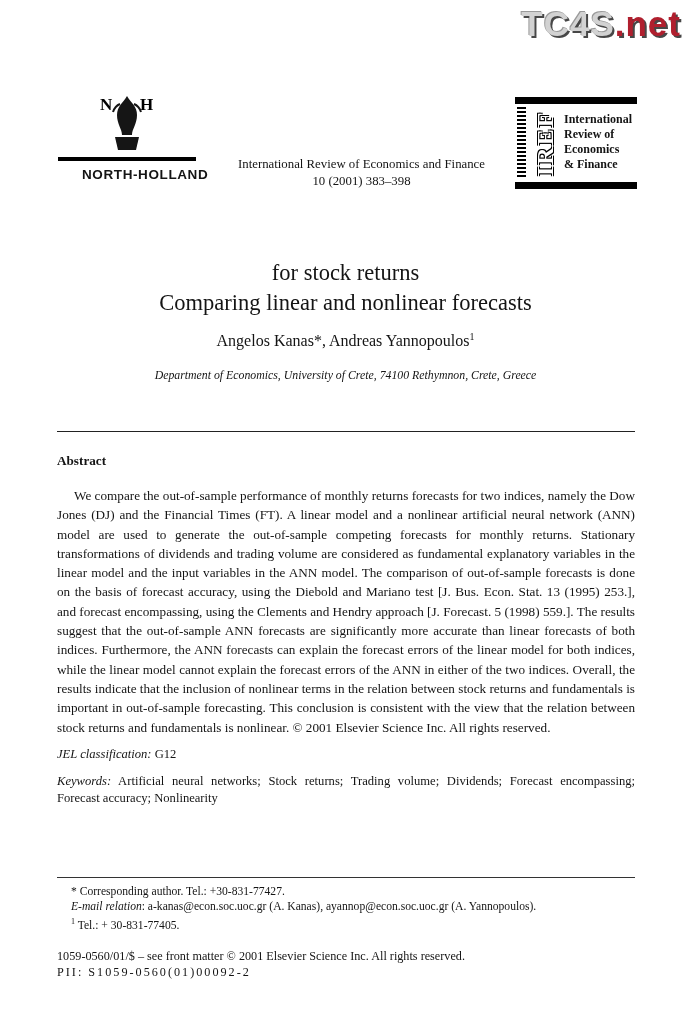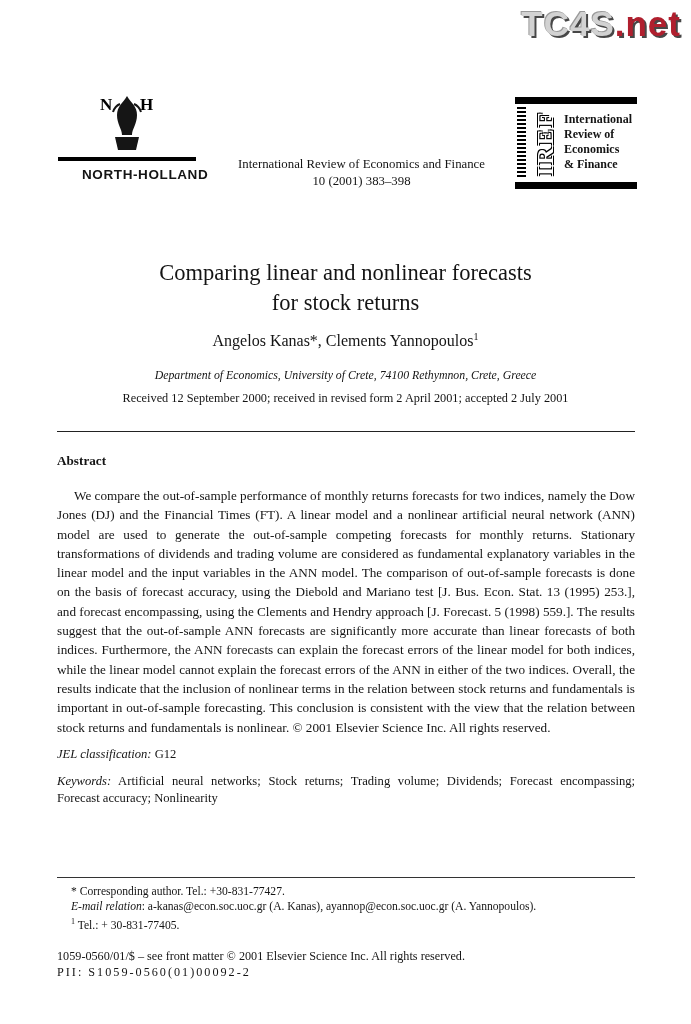--- a/index.html
+++ b/index.html
@@ -134,30 +134,29 @@
     <div class="vert">IREF</div>
     <div class="text">
       <div>International</div>
       <div>Review of</div>
       <div>Economics</div>
       <div>&amp; Finance</div>
     </div>
   </div>
 
   <div class="title">
+    <div>for stock returns</div>
     <div>Comparing linear and nonlinear forecasts</div>
-    <div>for stock returns</div>
   </div>
 
   <div class="authors">
-    <span>Angelos Kanas*, Clements Yannopoulos</span><sup>1</sup>
+    <span>Angelos Kanas*, Andreas Yannopoulos</span><sup>1</sup>
   </div>
 
   <div class="affil">Department of Economics, University of Crete, 74100 Rethymnon, Crete, Greece</div>
-  <div class="received">Received 12 September 2000; received in revised form 2 April 2001; accepted 2 July 2001</div>
 
   <div class="rule1"></div>
 
   <div class="abs-head">Abstract</div>
   <div class="abs-body">We compare the out-of-sample performance of monthly returns forecasts for two indices, namely the Dow Jones (DJ) and the Financial Times (FT). A linear model and a nonlinear artificial neural network (ANN) model are used to generate the out-of-sample competing forecasts for monthly returns. Stationary transformations of dividends and trading volume are considered as fundamental explanatory variables in the linear model and the input variables in the ANN model. The comparison of out-of-sample forecasts is done on the basis of forecast accuracy, using the Diebold and Mariano test [J. Bus. Econ. Stat. 13 (1995) 253.], and forecast encompassing, using the Clements and Hendry approach [J. Forecast. 5 (1998) 559.]. The results suggest that the out-of-sample ANN forecasts are significantly more accurate than linear forecasts of both indices. Furthermore, the ANN forecasts can explain the forecast errors of the linear model for both indices, while the linear model cannot explain the forecast errors of the ANN in either of the two indices. Overall, the results indicate that the inclusion of nonlinear terms in the relation between stock returns and fundamentals is important in out-of-sample forecasting. This conclusion is consistent with the view that the relation between stock returns and fundamentals is nonlinear. © 2001 Elsevier Science Inc. All rights reserved.</div>
 
 
   <div class="jel">
     <span class="ital">JEL classification:</span><span> G12</span>
   </div>

